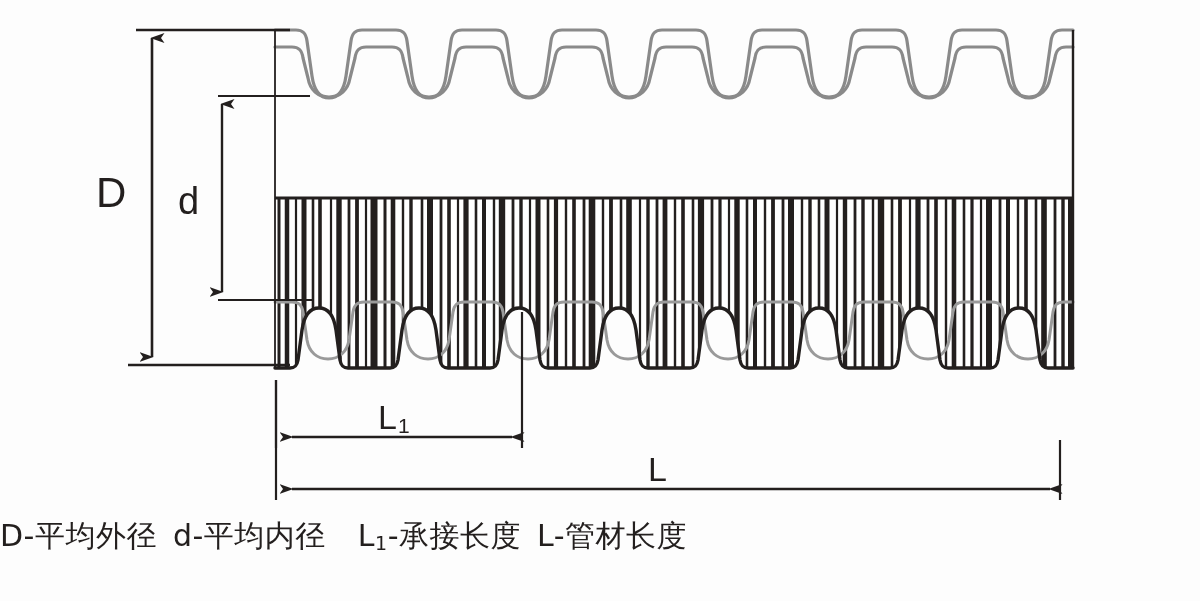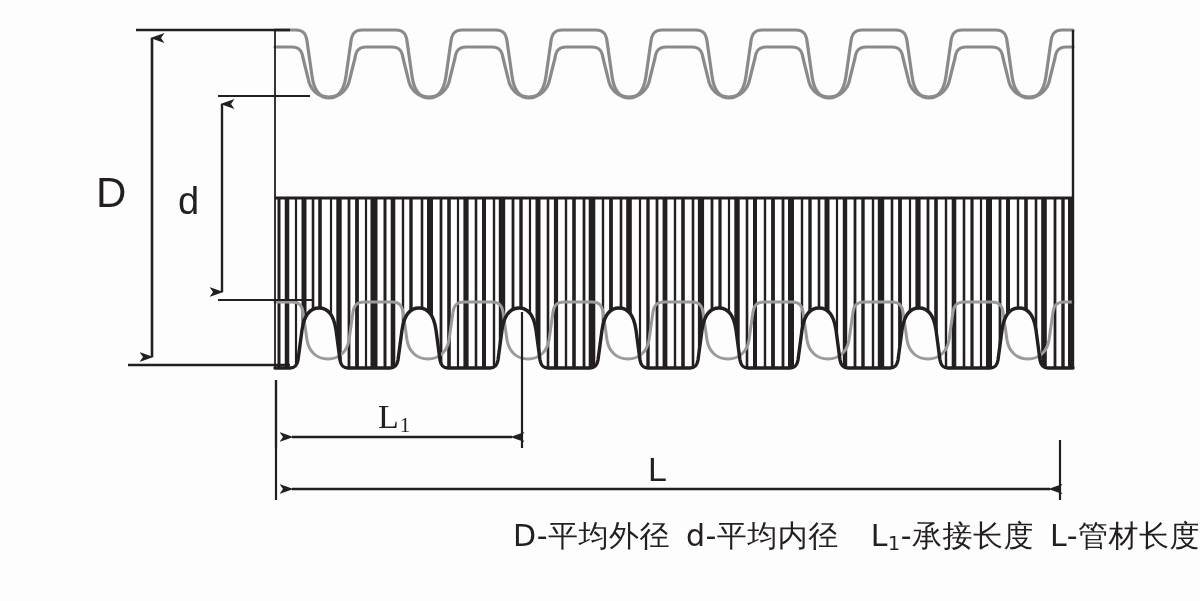--- a/index.html
+++ b/index.html
@@ -40,40 +40,39 @@
   }
   #label-d {
     left: 178px;
     top: 182px;
     font-size: 38px;
   }
   #label-L1 {
     left: 378px;
     top: 400px;
     font-size: 34px;
-    font-family: Liberation Serif, serif;
   }
   #label-L1 .sub {
     font-size: 21px;
     vertical-align: baseline;
     position: relative;
     top: 4px;
     left: 1px;
   }
   #label-L {
     left: 648px;
     top: 452px;
     font-size: 34px;
   }
   #caption {
     position: absolute;
     left: 0;
     top: 516px;
     width: 1200px;
-    text-align: right;
+    text-align: left;
     color: #231f1e;
     font-family: "DejaVu Sans", sans-serif;
     font-size: 30px;
     letter-spacing: 0.5px;
     white-space: nowrap;
   }
   #caption .sub {
     font-size: 19px;
     position: relative;
     top: 4px;

